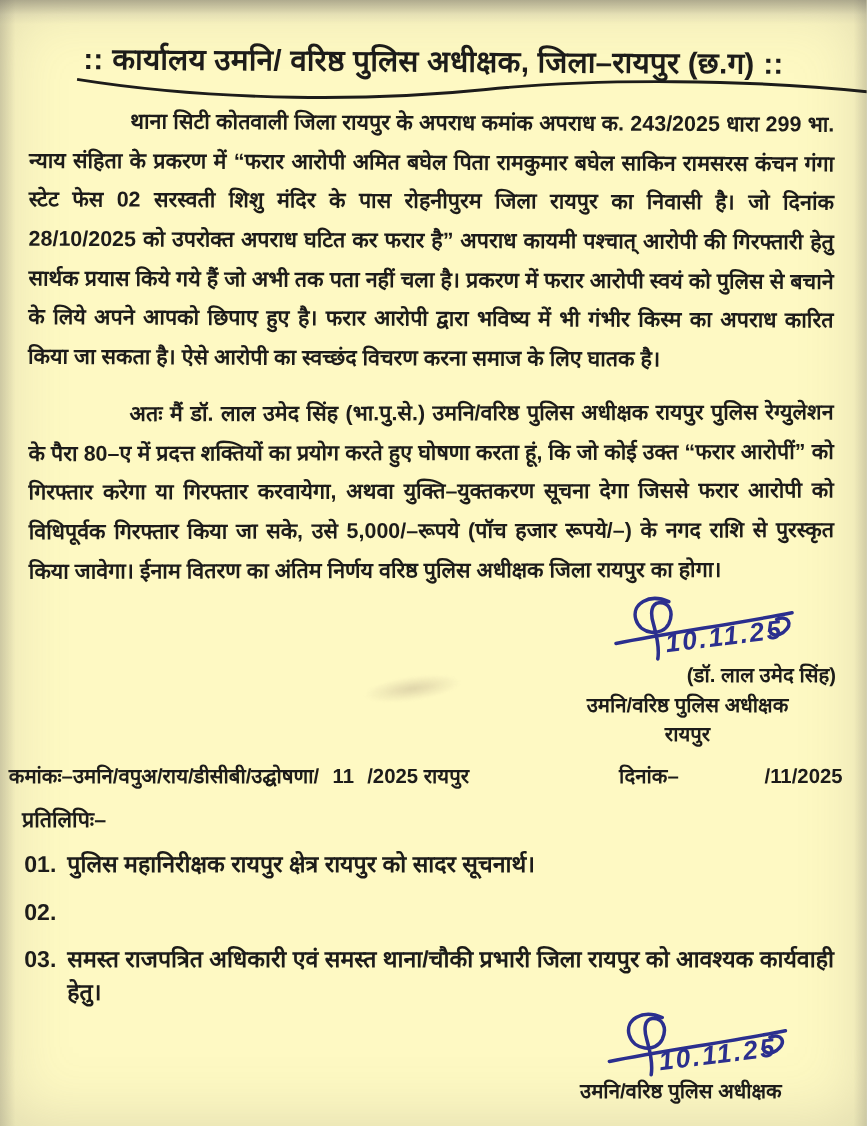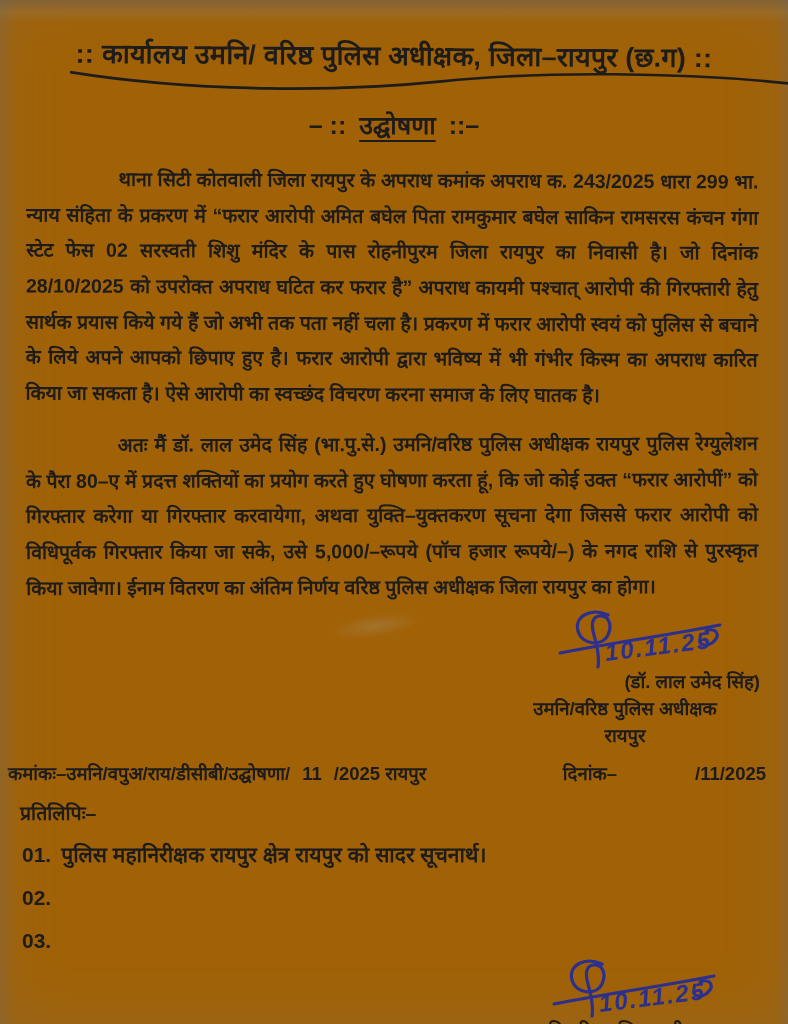--- a/index.html
+++ b/index.html
@@ -1,20 +1,20 @@
 <!DOCTYPE html>
 <html lang="hi"><head>
 <meta charset="utf-8">
 <style>
   html,body{margin:0;padding:0;background:#c9c7c3;}
   .page{
     position:relative;
     width:788px;height:1024px;
     margin:0 auto;
-    background:#a16207;
+    background:#fef9c3;
     overflow:hidden;
     font-family:"Liberation Sans","DejaVu Sans",sans-serif;
     color:#1d1c1a;
     box-shadow:inset 0 0 60px rgba(120,115,108,.25);
   }
   
   .scan-top{
     position:absolute;top:0;left:0;right:0;height:22px;
     background:linear-gradient(180deg,rgba(100,96,92,.45),rgba(150,146,142,.15) 60%,transparent);
     pointer-events:none;
@@ -129,25 +129,20 @@
   <div class="scan-right"></div>
   <div class="crease"></div>
 
   <header class="doc-header">
     <span class="colon">::</span><span class="office-title">कार्यालय उमनि/ वरिष्ठ पुलिस अधीक्षक, जिला–रायपुर (छ.ग)</span><span class="colon">::</span>
     <svg class="header-wave" viewBox="0 0 660 20" preserveAspectRatio="none">
       <path d="M2 4 C 120 22, 250 20, 340 10 S 560 0, 658 10" fill="none" stroke="#1d1c1a" stroke-width="2.4"></path>
     </svg>
   </header>
 
-  <div class="doc-title">
-    <span>– ::</span>
-    <span class="underlined">उद्घोषणा</span>
-    <span>::–</span>
-  </div>
 
   <p class="body-para para1">थाना सिटी कोतवाली जिला रायपुर के अपराध कमांक अपराध क. 243/2025 धारा 299 भा. न्याय संहिता के प्रकरण में “फरार आरोपी अमित बघेल पिता रामकुमार बघेल साकिन रामसरस कंचन गंगा स्टेट फेस 02 सरस्वती शिशु मंदिर के पास रोहनीपुरम जिला रायपुर का निवासी है। जो दिनांक 28/10/2025 को उपरोक्त अपराध घटित कर फरार है” अपराध कायमी पश्चात् आरोपी की गिरफ्तारी हेतु सार्थक प्रयास किये गये हैं जो अभी तक पता नहीं चला है। प्रकरण में फरार आरोपी स्वयं को पुलिस से बचाने के लिये अपने आपको छिपाए हुए है। फरार आरोपी द्वारा भविष्य में भी गंभीर किस्म का अपराध कारित किया जा सकता है। ऐसे आरोपी का स्वच्छंद विचरण करना समाज के लिए घातक है।</p>
   <p class="body-para para2">अतः मैं डॉ. लाल उमेद सिंह (भा.पु.से.) उमनि/वरिष्ठ पुलिस अधीक्षक रायपुर पुलिस रेग्युलेशन के पैरा 80–ए में प्रदत्त शक्तियों का प्रयोग करते हुए घोषणा करता हूं, कि जो कोई उक्त “फरार आरोपीं” को गिरफ्तार करेगा या गिरफ्तार करवायेगा, अथवा युक्ति–युक्तकरण सूचना देगा जिससे फरार आरोपी को विधिपूर्वक गिरफ्तार किया जा सके, उसे 5,000/–रूपये (पॉच हजार रूपये/–) के नगद राशि से पुरस्कृत किया जावेगा। ईनाम वितरण का अंतिम निर्णय वरिष्ठ पुलिस अधीक्षक जिला रायपुर का होगा।</p>
 
   <div class="sig-block top">
     <svg width="210" height="64" viewBox="0 0 210 64">
       <g fill="none" stroke="#2b2f8e" stroke-width="3.2" stroke-linecap="round">
         <path d="M88 6 C 70 -2, 54 8, 58 22 C 62 36, 82 38, 88 26 C 93 15, 88 6, 79 7 C 72 8, 71 16, 74 26 C 76 34, 80 46, 78 58"></path>
         <path d="M40 44 C 90 34, 150 26, 200 16"></path>
         <path d="M186 22 C 196 18, 202 26, 192 34 C 186 38, 180 36, 180 32"></path>
@@ -171,20 +166,21 @@
 
   <div class="copy-item">
     <span class="copy-num">01.</span>
     <span>पुलिस महानिरीक्षक रायपुर क्षेत्र रायपुर को सादर सूचनार्थ।</span>
   </div>
   <div class="copy-item">
     <span class="copy-num">02.</span>
   </div>
   <div class="copy-item">
     <span class="copy-num">03.</span>
+    <span>समस्त राजपत्रित अधिकारी एवं समस्त थाना/चौकी प्रभारी जिला रायपुर को आवश्यक कार्यवाही हेतु।</span>
   </div>
 
   <div class="sig-block bottom">
     <svg width="210" height="64" viewBox="0 0 210 64">
       <g fill="none" stroke="#2b2f8e" stroke-width="3.2" stroke-linecap="round">
         <path d="M88 6 C 70 -2, 54 8, 58 22 C 62 36, 82 38, 88 26 C 93 15, 88 6, 79 7 C 72 8, 71 16, 74 26 C 76 34, 80 46, 78 58"></path>
         <path d="M40 46 C 90 36, 150 28, 200 18"></path>
         <path d="M186 24 C 196 20, 202 28, 192 36 C 186 40, 180 38, 180 34"></path>
       </g>
       <text class="ink-date" x="86" y="54" transform="rotate(-7 86 54)" font-size="24" fill="#2b2f8e" font-weight="bold" font-style="italic" letter-spacing="1">10.11.25</text>

